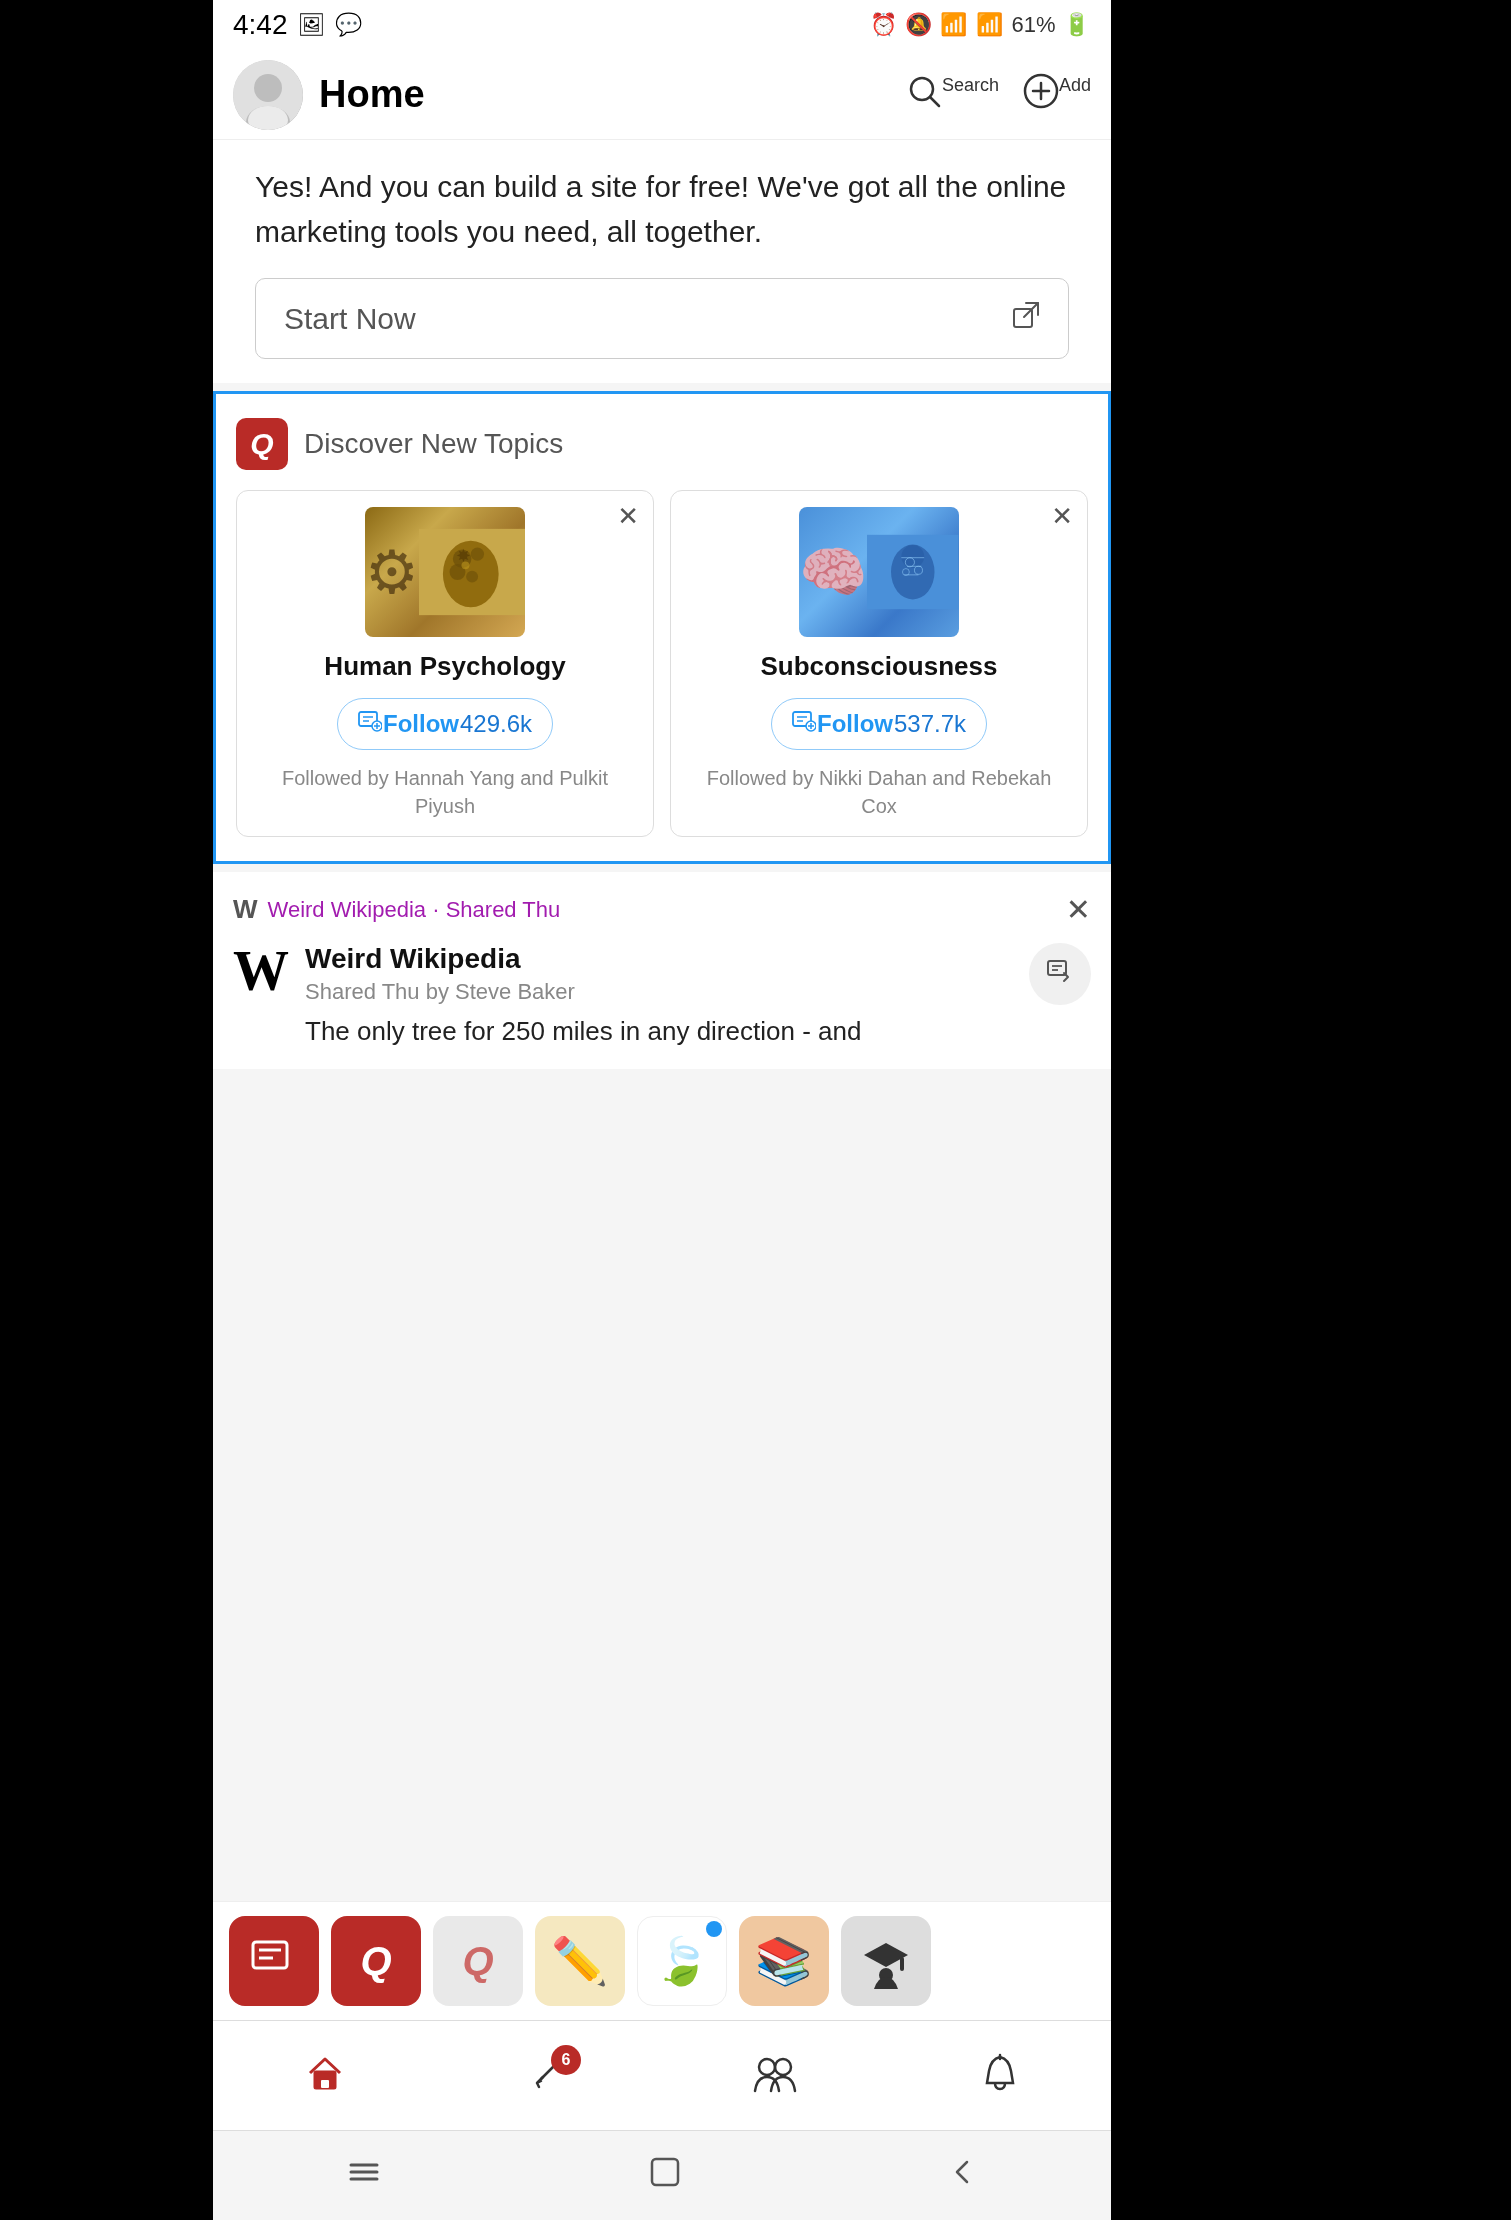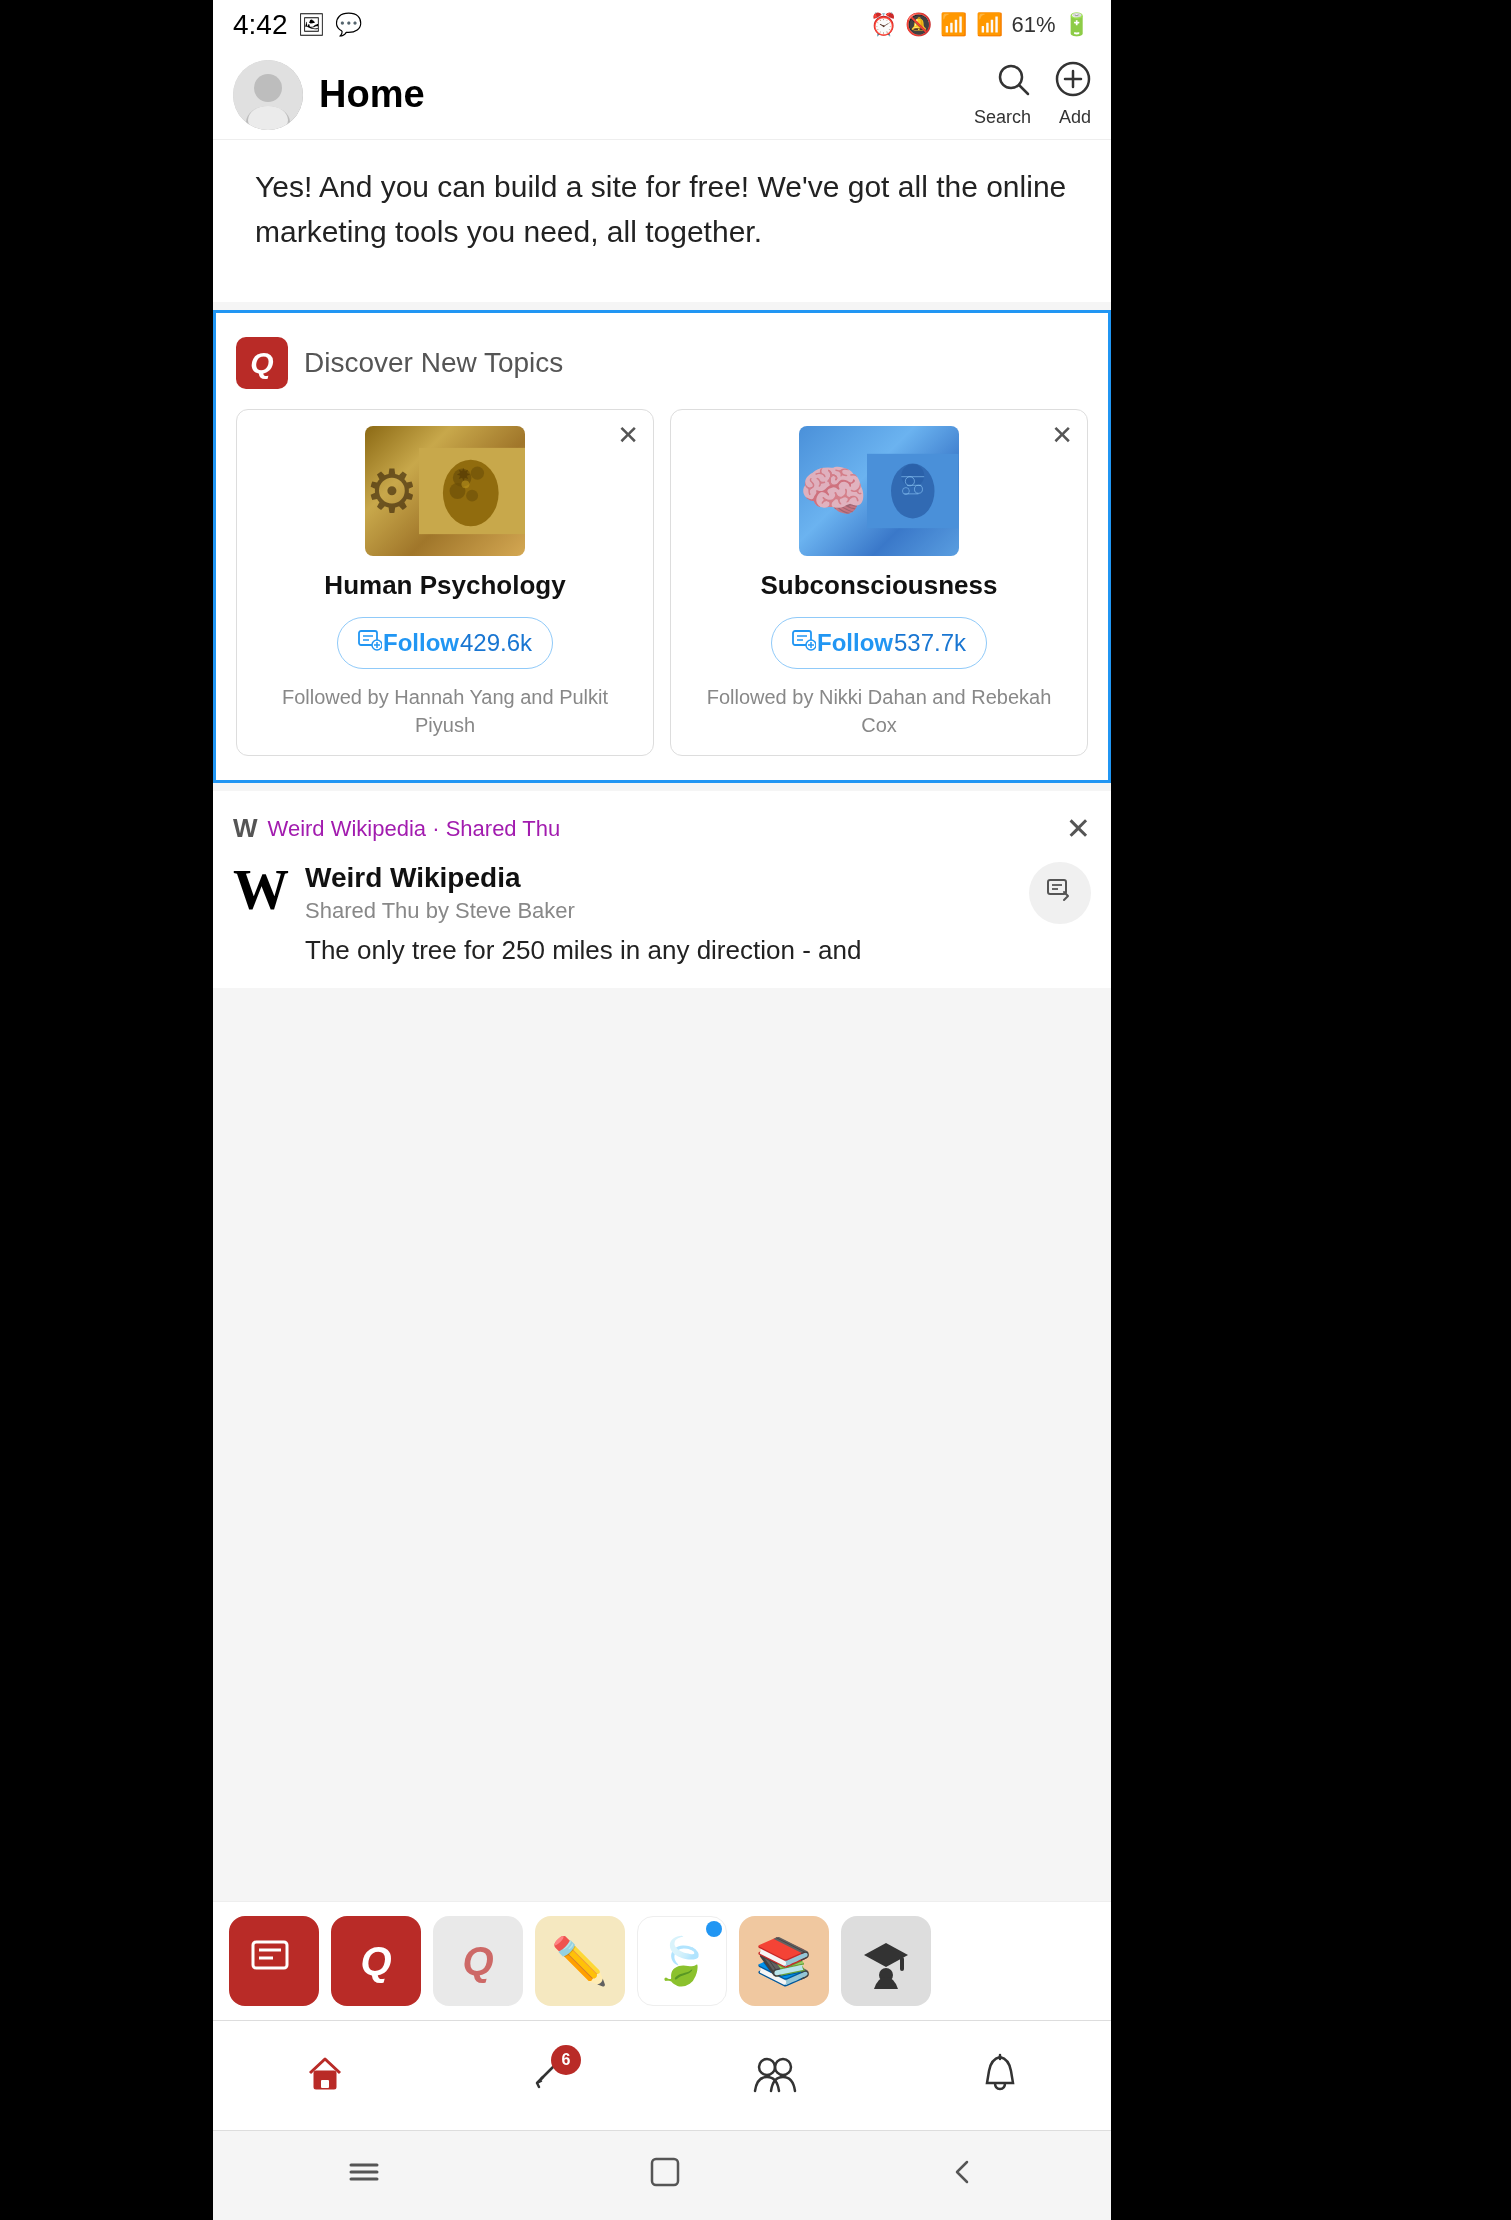--- a/index.html
+++ b/index.html
@@ -83,22 +83,22 @@
       color: #000;
       flex: 1;
     }
     .header-actions {
       display: flex;
       gap: 24px;
       align-items: center;
     }
     .header-action {
       display: flex;
-      flex-direction: column;
-      align-items: flex-end;
+      flex-direction: row;
+      align-items: flex-start;
       cursor: pointer;
     }
     .header-action-icon {
       font-size: 32px;
       color: #333;
     }
     .header-action-label {
       font-size: 18px;
       color: #333;
       margin-top: 2px;
@@ -523,20 +523,30 @@
         </span>
         <span class="header-action-label">Add</span>
       </div>
     </div>
   </div>
 
   <div class="content">
 
     <div class="promo-card">
       <p class="promo-text">Yes! And you can build a site for free! We've got all the online marketing tools you need, all together.</p>
+      <button class="start-now-btn">
+        <span class="start-now-text">Start Now</span>
+        <span class="external-link-icon">
+          <svg width="28" height="28" viewBox="0 0 28 28" fill="none">
+            <rect x="2" y="8" width="18" height="18" rx="2" stroke="#555" stroke-width="2"></rect>
+            <polyline points="14,2 26,2 26,14" stroke="#555" stroke-width="2" stroke-linecap="round" stroke-linejoin="round"></polyline>
+            <line x1="12" y1="16" x2="26" y2="2" stroke="#555" stroke-width="2" stroke-linecap="round"></line>
+          </svg>
+        </span>
+      </button>
     </div>
 
     <div class="topics-carousel-wrapper">
 
       <div class="topics-section">
         <div class="topics-header">
           <div class="quora-q-badge">
             <span style="color:#fff;font-size:30px;font-weight:700;font-style:italic;">Q</span>
           </div>
           <span class="topics-title">Discover New Topics</span>

